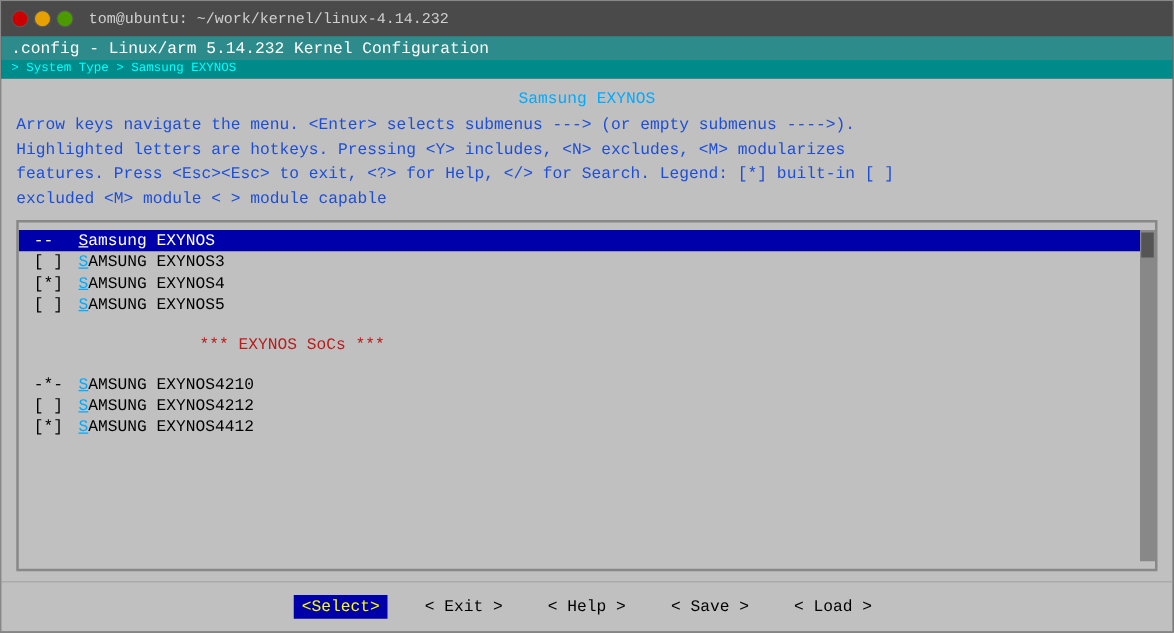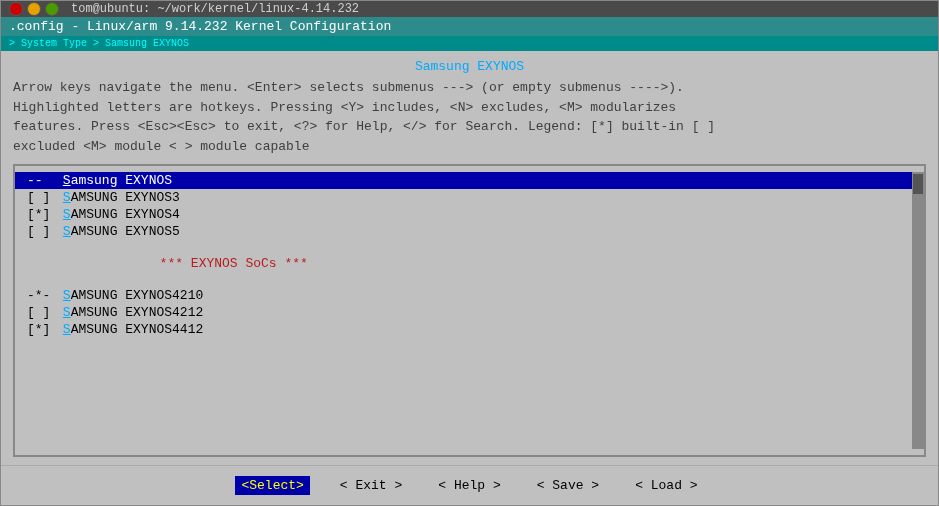--- a/index.html
+++ b/index.html
@@ -13,21 +13,21 @@
     }
     .window {
       width: 939px;
       height: 506px;
       display: flex;
       flex-direction: column;
       border: 1px solid #888;
     }
     .titlebar {
       background: #4a4a4a;
-      height: 16px;
+      height: 28px;
       display: flex;
       align-items: center;
       padding: 0 8px;
       gap: 6px;
       flex-shrink: 0;
     }
     .titlebar-buttons {
       display: flex;
       gap: 4px;
     }
@@ -67,21 +67,21 @@
       padding: 8px 12px;
       justify-content: space-between;
     }
     .title-line {
       color: #00aaff;
       text-align: center;
       font-size: 13px;
       margin-bottom: 4px;
     }
     .help-text {
-      color: #404040;
+      color: #1d4ed8;
       font-size: 13px;
       line-height: 1.5;
       margin-bottom: 8px;
     }
     .menu-box {
       background: #c0c0c0;
       border: 2px solid #888;
       flex: 1;
       padding: 6px 0;
       overflow: hidden;
@@ -164,21 +164,21 @@
   <div class="titlebar">
     <div class="titlebar-buttons">
       <div class="tb-btn close"></div>
       <div class="tb-btn minimize"></div>
       <div class="tb-btn maximize"></div>
     </div>
     <span class="titlebar-text">tom@ubuntu: ~/work/kernel/linux-4.14.232</span>
   </div>
 
   <div class="menubar">
-    <span>.config - Linux/arm 9.14.232 Kernel Configuration</span>
+    <span>.config - Linux/arm 5.14.232 Kernel Configuration</span>
   </div>
 
   <div class="breadcrumb">
     <span>&gt; System Type &gt; Samsung EXYNOS</span>
   </div>
 
   <div class="main-content">
 
     <div class="title-line">Samsung EXYNOS</div>
 

